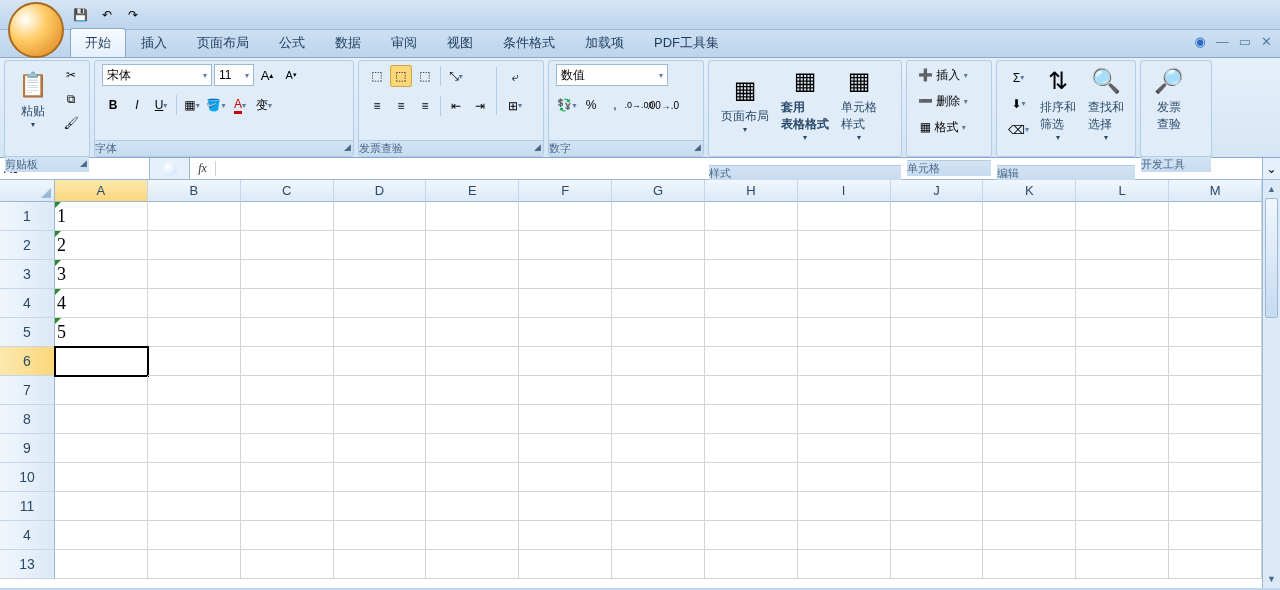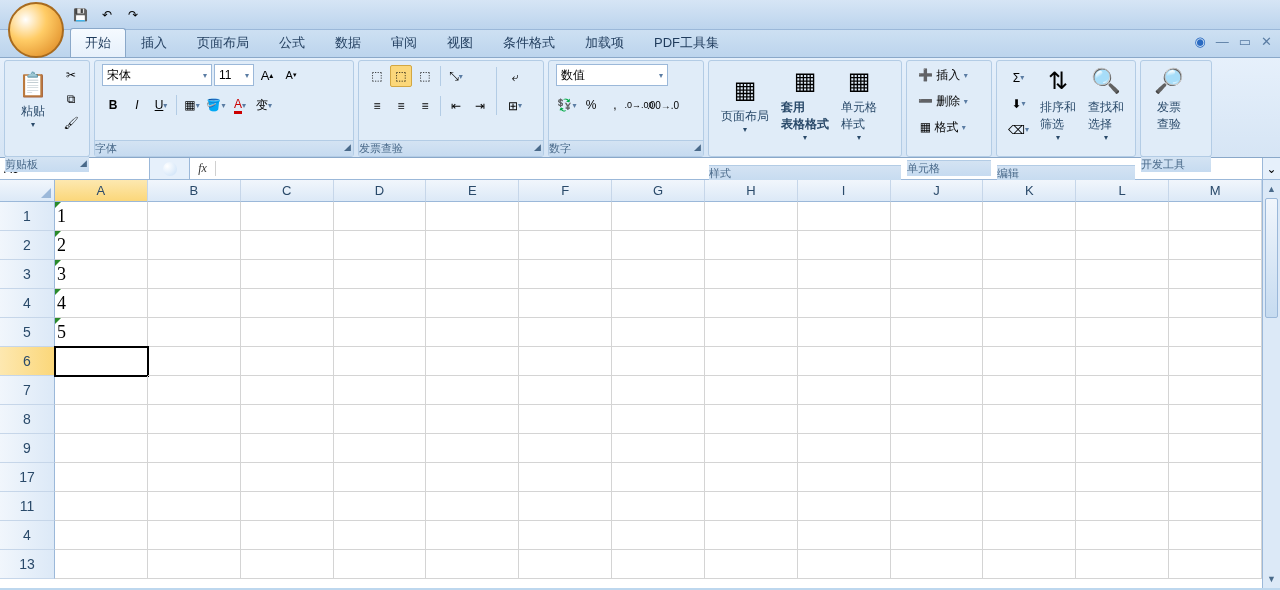--- a/index.html
+++ b/index.html
@@ -308,21 +308,21 @@
   <div class="row-headers" id="rowheaders">
       <div class="row-header">1</div>
       <div class="row-header">2</div>
       <div class="row-header">3</div>
       <div class="row-header">4</div>
       <div class="row-header">5</div>
       <div class="row-header active">6</div>
       <div class="row-header">7</div>
       <div class="row-header">8</div>
       <div class="row-header">9</div>
-      <div class="row-header">17</div>
+      <div class="row-header">10</div>
       <div class="row-header">11</div>
       <div class="row-header">4</div>
       <div class="row-header">13</div>
     </div>
   <div class="cells" id="cells">
       <div class="cell-row">
         <div class="cell numtick">1</div>
         <div class="cell"></div>
         <div class="cell"></div>
         <div class="cell"></div>

